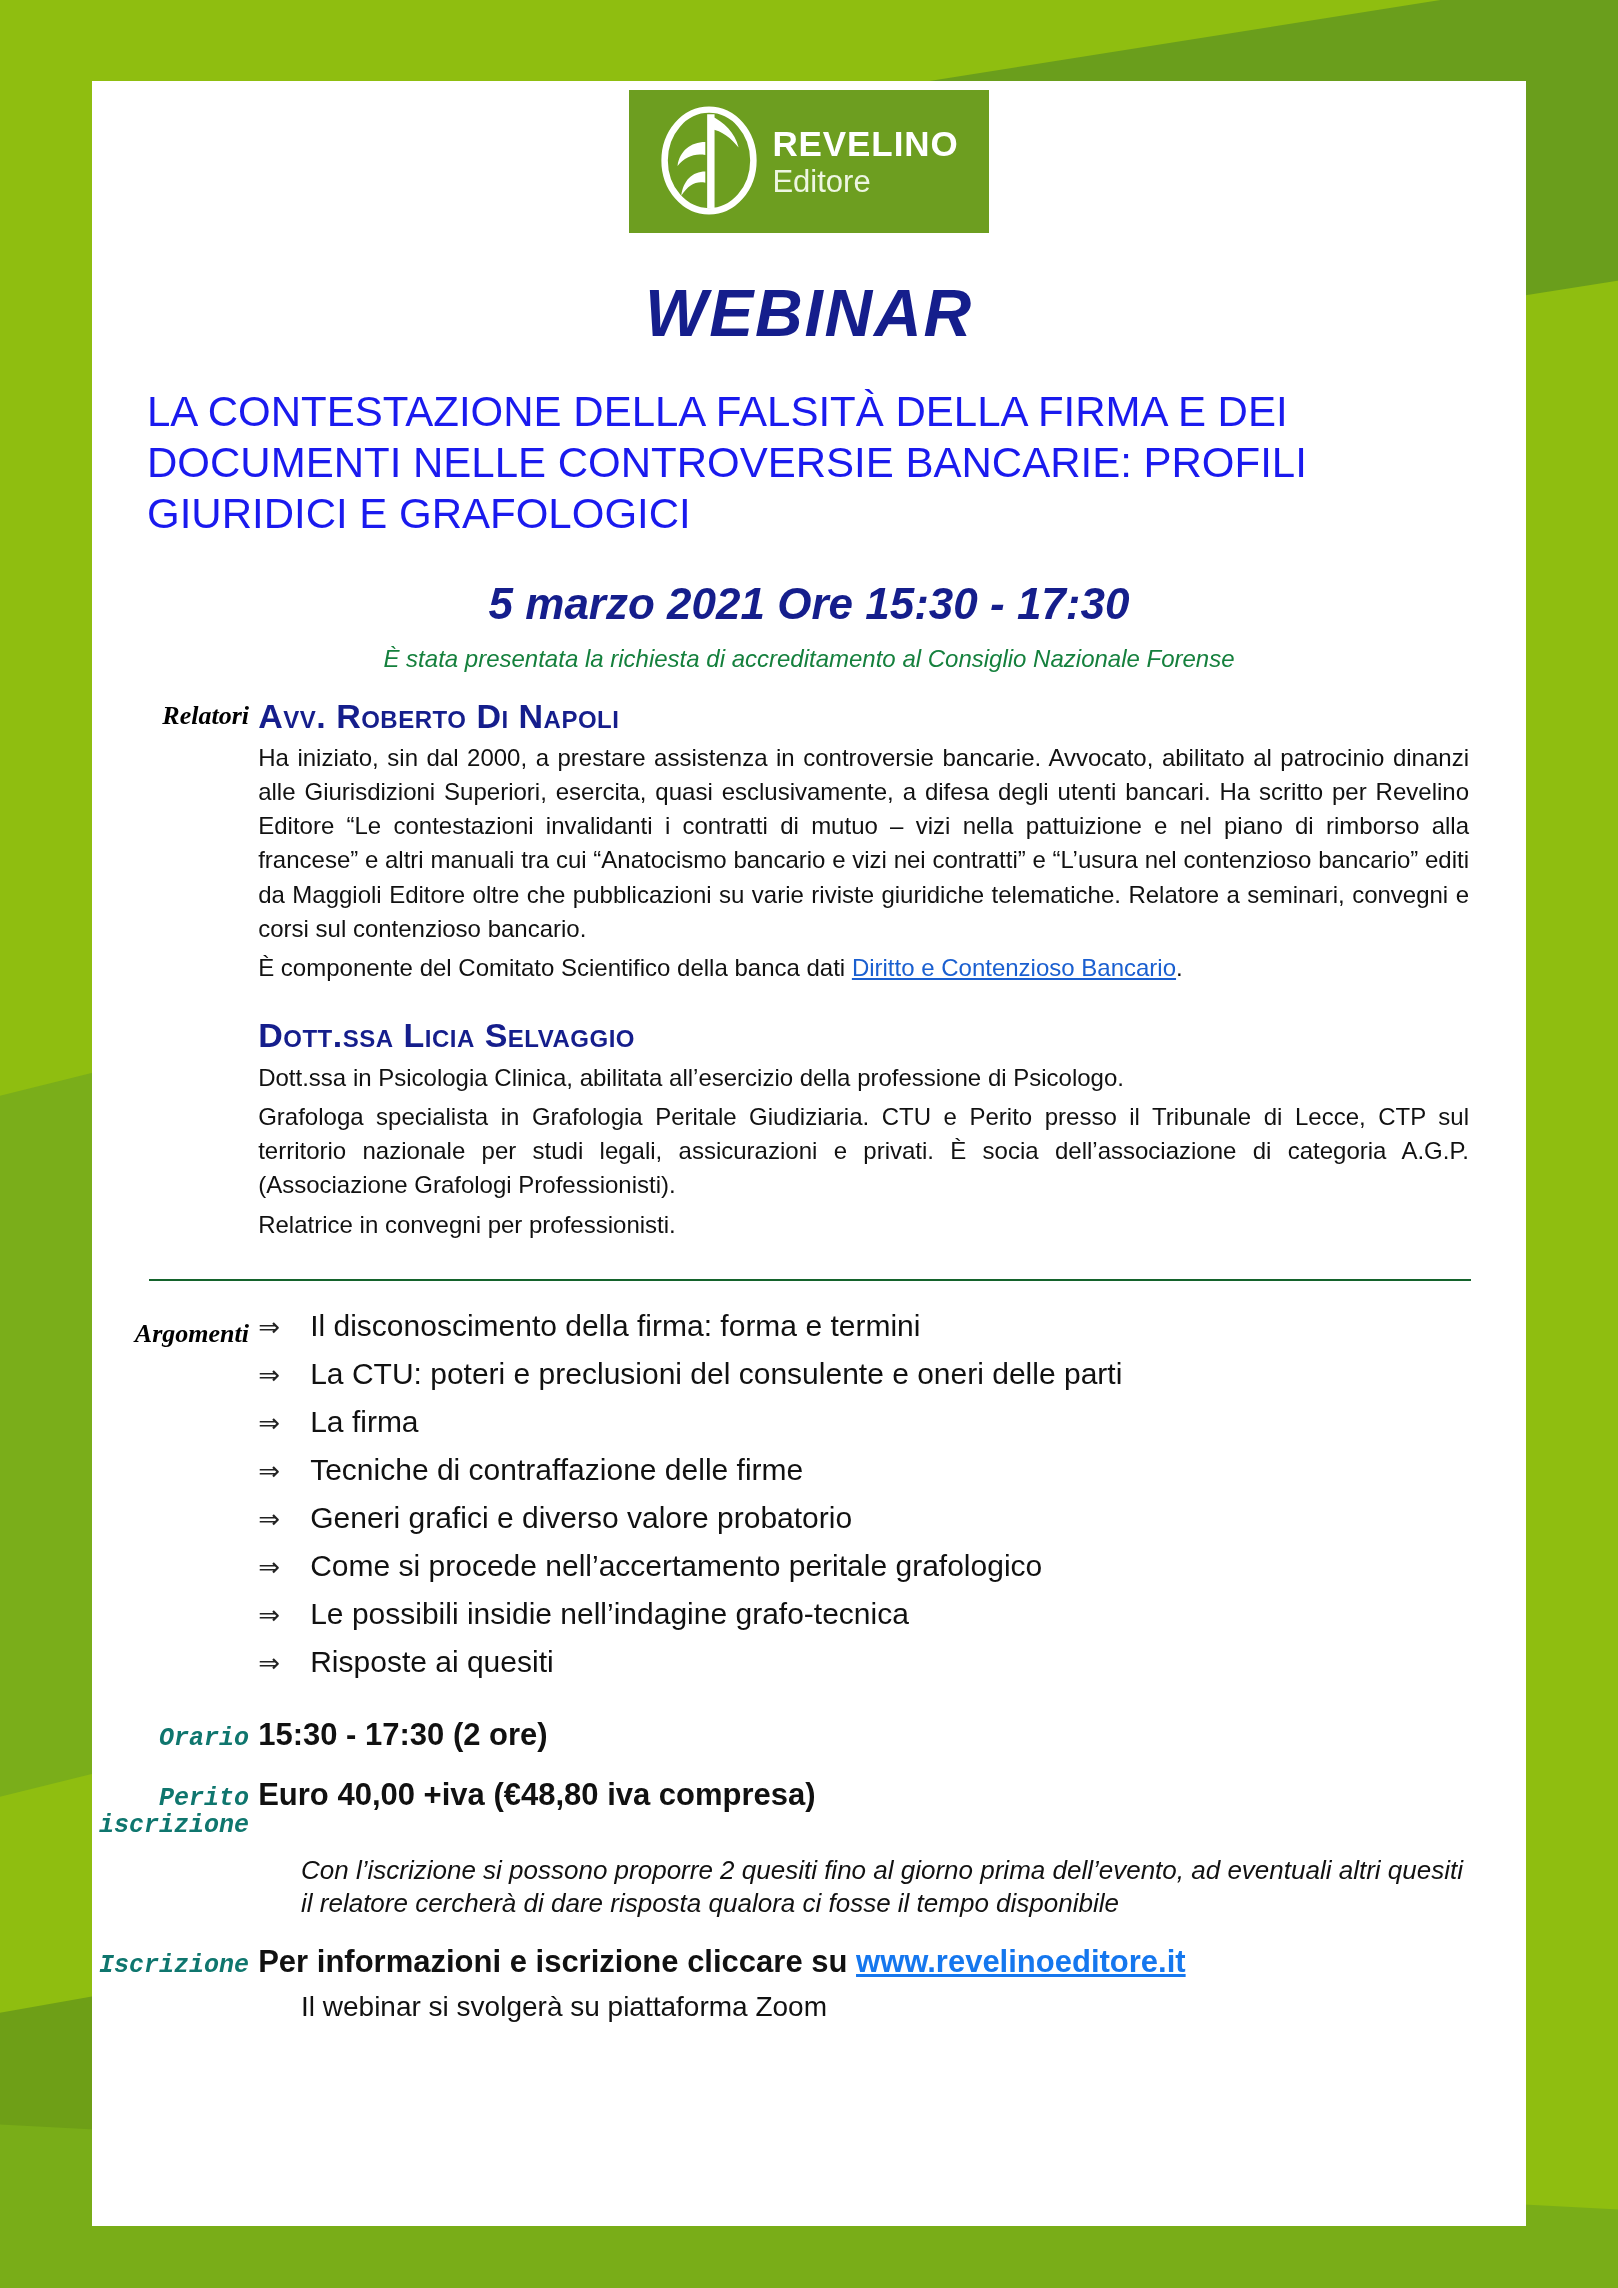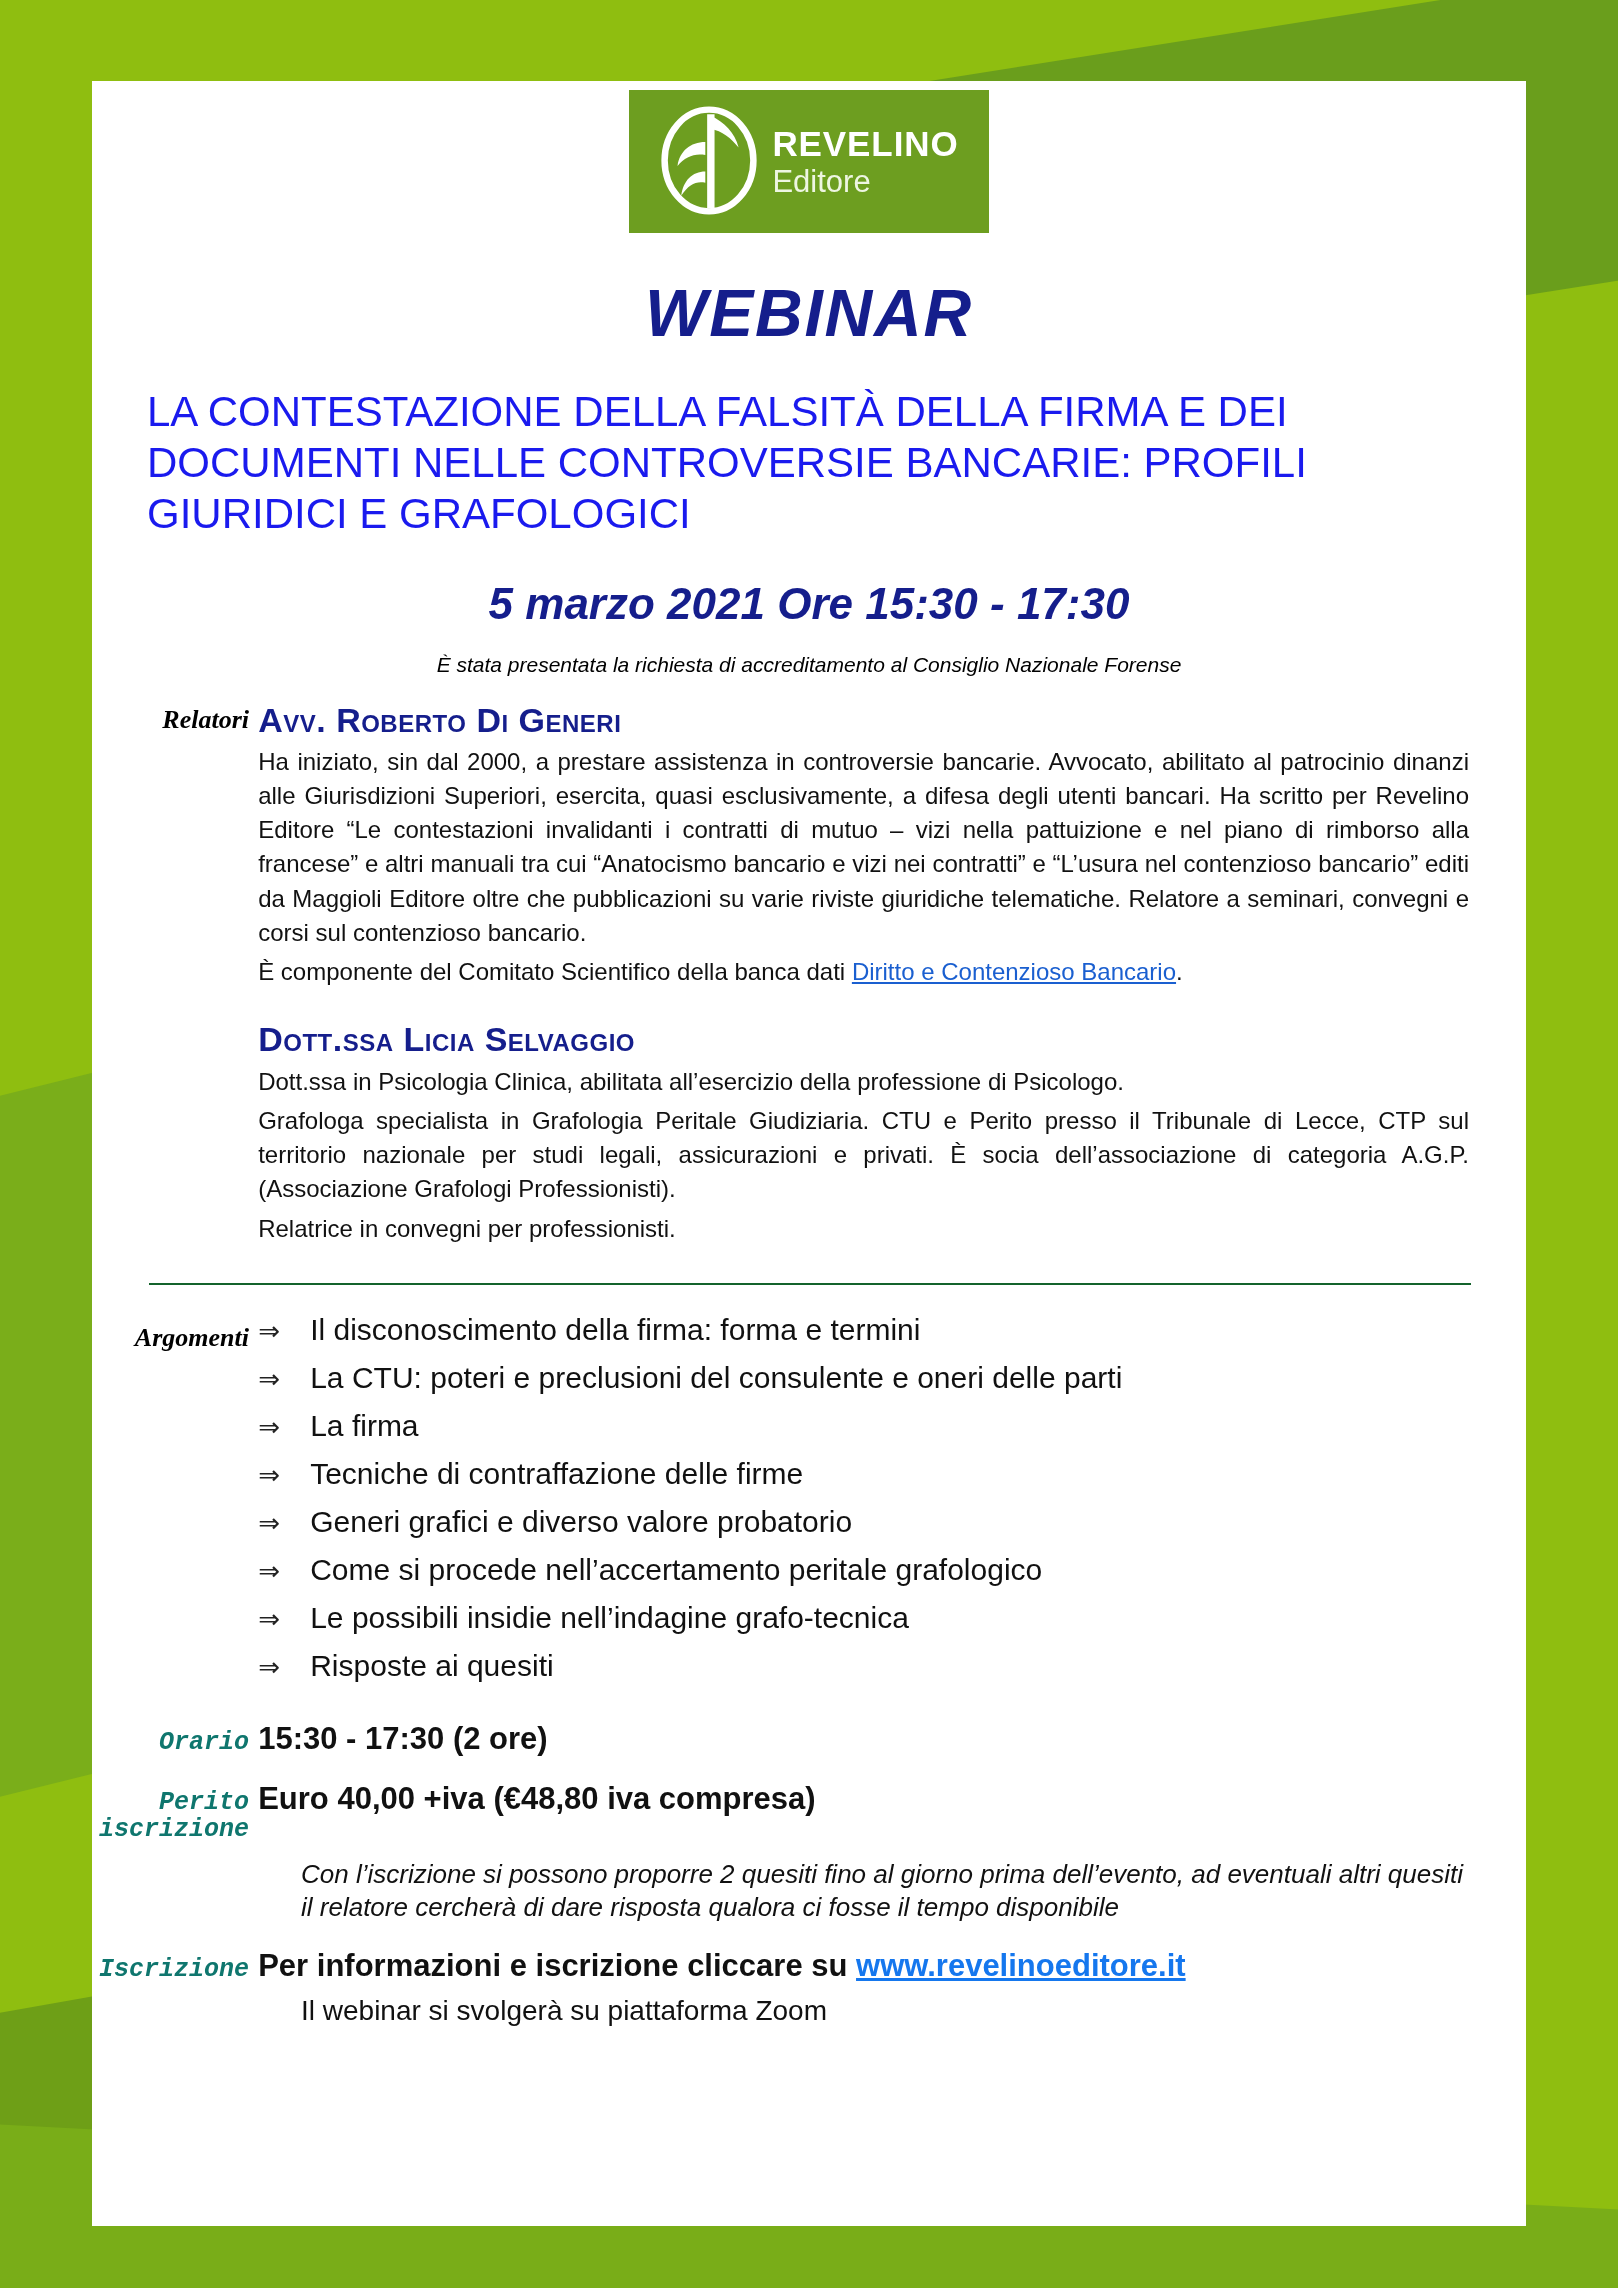--- a/index.html
+++ b/index.html
@@ -89,22 +89,22 @@
     line-height:1.22;
     font-family:"Liberation Sans",sans-serif;
   }
   .datetime{
     margin-top:39px;text-align:center;
     color:#151e8c;font-size:44px;
     font-weight:bold;font-style:italic;
     font-family:"Liberation Sans",sans-serif;
   }
   .accredit{
-    margin-top:24px;text-align:center;
-    color:#000000;font-size:21px;font-style:italic;
+    margin-top:16px;text-align:center;
+    color:#15803d;font-size:24px;font-style:italic;
     font-family:"Liberation Sans",sans-serif;
   }
   
   .spk-row{display:flex;margin-top:24px;padding-right:57px;}
   .lbl{
     width:157px;flex:0 0 157px;text-align:right;
     font-family:"Liberation Serif",serif;
     font-style:italic;font-weight:bold;
     font-size:26px;color:#000;padding-right:9.2px;
     padding-top:5.5px;line-height:1.1;
@@ -224,21 +224,21 @@
 
     <div class="maintitle">LA CONTESTAZIONE DELLA FALSITÀ DELLA FIRMA E DEI DOCUMENTI NELLE CONTROVERSIE BANCARIE: PROFILI GIURIDICI E GRAFOLOGICI</div>
 
     <div class="datetime">5 marzo 2021   Ore 15:30 - 17:30</div>
 
     <div class="accredit">È stata presentata la richiesta di accreditamento al  Consiglio Nazionale Forense</div>
 
     <div class="spk-row">
       <div class="lbl">Relatori</div>
       <div class="spk-body">
-        <div class="spk-name">Avv. Roberto Di Generi</div>
+        <div class="spk-name">Avv. Roberto Di Napoli</div>
         <p class="bio">
           <span>Ha iniziato, sin dal 2000, a prestare assistenza in controversie bancarie. Avvocato, abilitato al patrocinio dinanzi alle Giurisdizioni Superiori, esercita, quasi esclusivamente, a difesa degli utenti bancari. Ha scritto per Revelino Editore “Le contestazioni invalidanti i contratti di mutuo – vizi nella pattuizione e nel piano di rimborso alla francese” e altri manuali tra cui “Anatocismo bancario e vizi nei contratti” e “L’usura nel contenzioso bancario” editi da Maggioli Editore oltre che pubblicazioni su varie riviste giuridiche telematiche. Relatore a seminari, convegni e corsi sul contenzioso bancario.</span>
         </p>
         <p class="bio">
           <span>È componente del Comitato Scientifico della banca dati </span><a class="linkblue" href="#">Diritto e Contenzioso Bancario</a><span>.</span>
         </p>
 
         <div class="spk-name second">Dott.ssa Licia Selvaggio</div>
         <p class="bio">Dott.ssa in Psicologia Clinica, abilitata all’esercizio della professione di Psicologo.</p>
         <p class="bio">Grafologa specialista in Grafologia Peritale Giudiziaria. CTU e Perito presso il Tribunale di Lecce, CTP sul territorio nazionale per studi legali, assicurazioni e privati. È socia dell’associazione di categoria A.G.P. (Associazione Grafologi Professionisti).</p>

